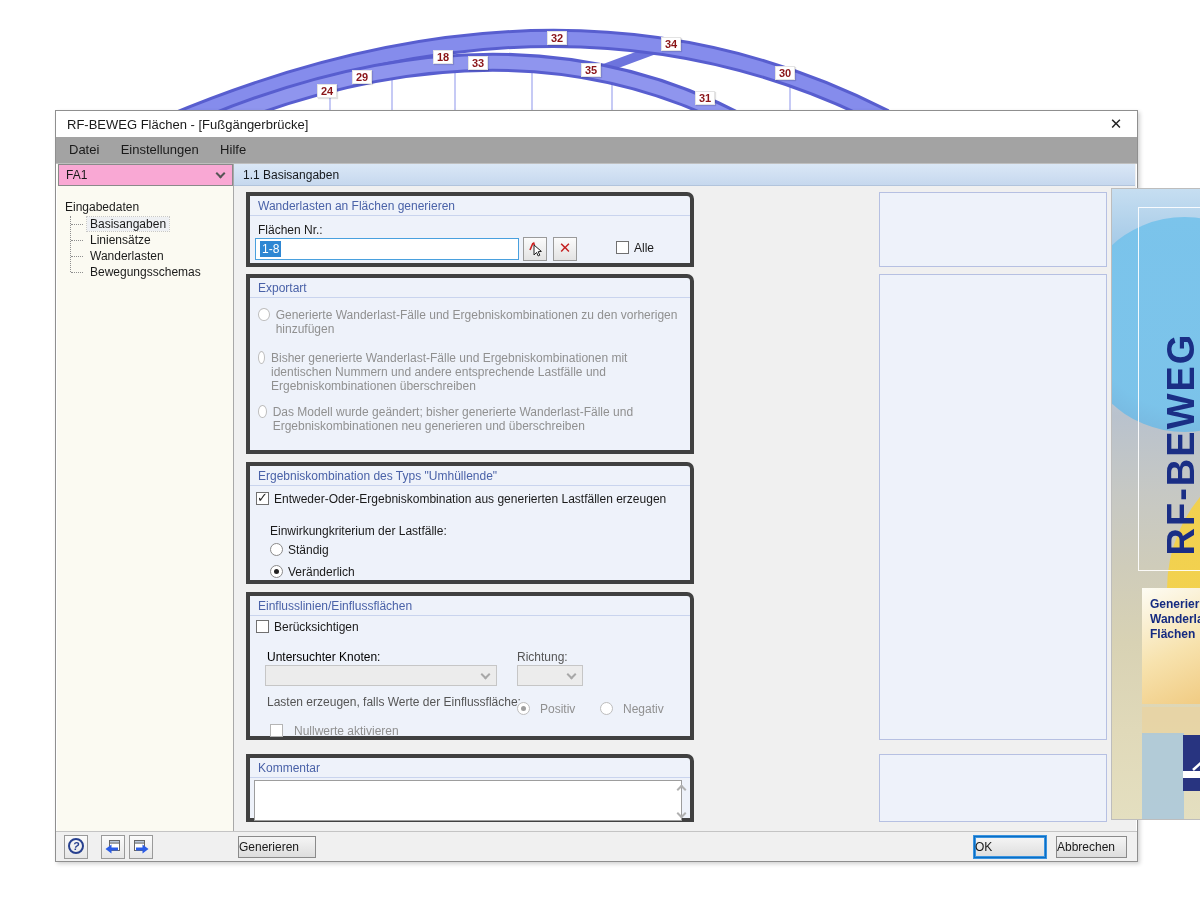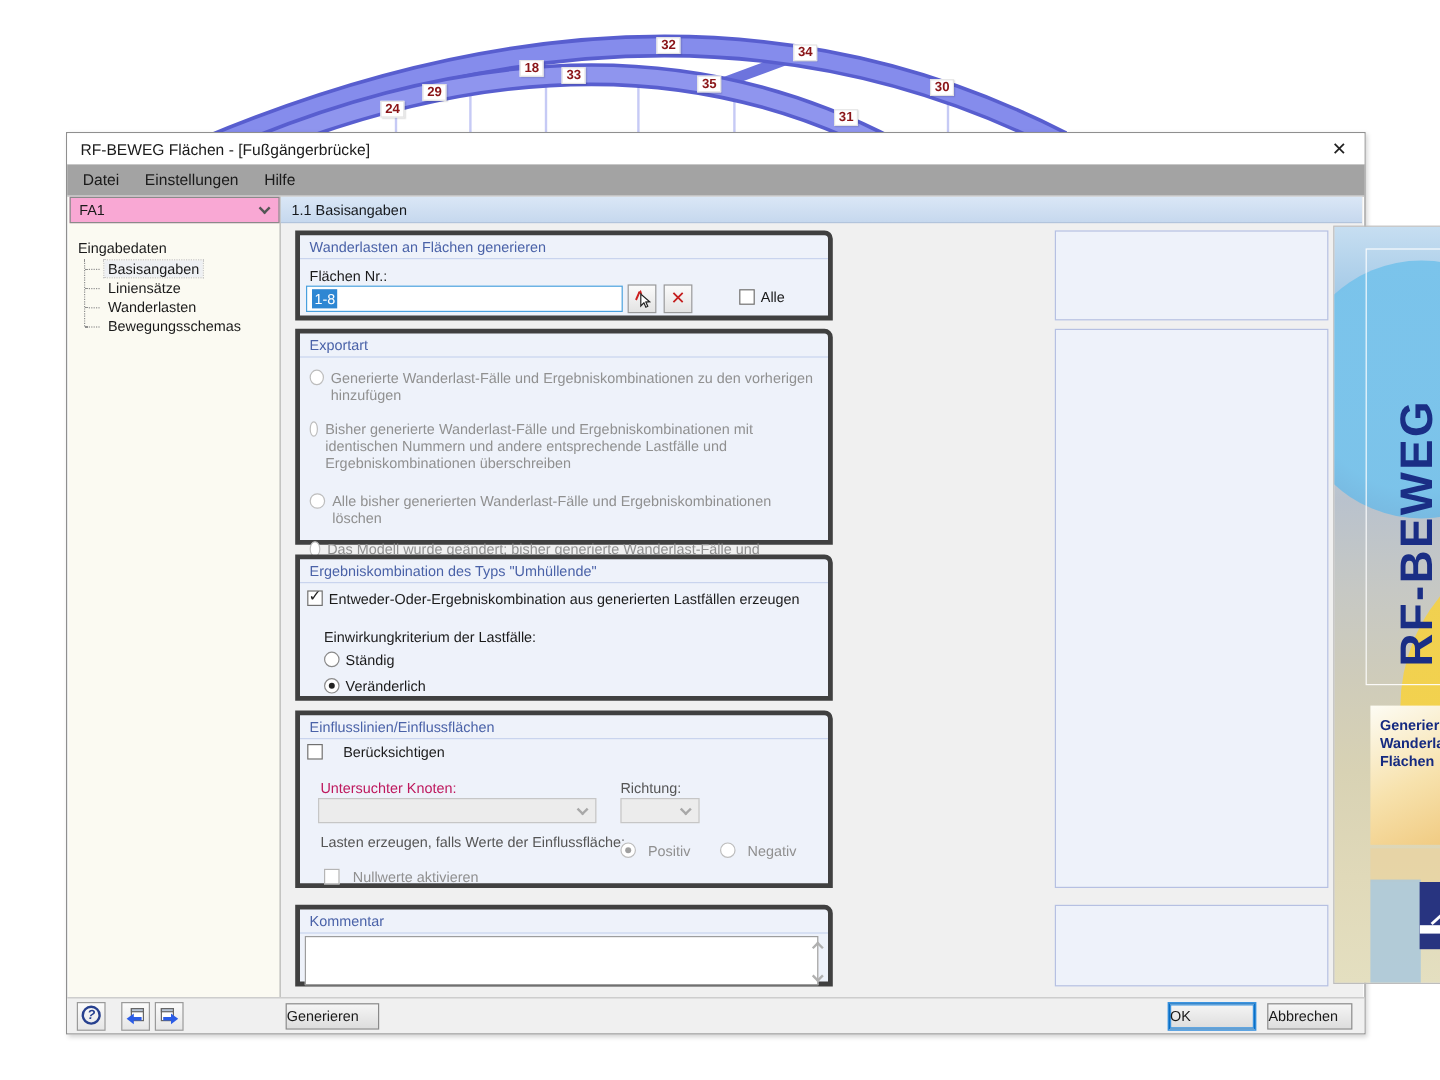--- a/index.html
+++ b/index.html
@@ -97,22 +97,22 @@
   .g2 .opt3 { margin-top:18px; } .g2 .opt4 { margin-top:12px; }
 
   .g3 .cb-row { position:absolute; left:6px; top:26px; }
   .g3 .cb-row .t { margin-left:5px; }
   .g3 .crit { position:absolute; left:20px; top:58px; }
   .g3 .r1 { position:absolute; left:20px; top:77px; }
   .g3 .r2 { position:absolute; left:20px; top:99px; }
   .g3 .r1 .t, .g3 .r2 .t { margin-left:5px; }
 
   .g4 .cb-row { position:absolute; left:6px; top:24px; }
-  .g4 .cb-row .t { margin-left:17px; }
-  .g4 .node-lbl { position:absolute; left:17px; top:54px; color:#be185d; }
+  .g4 .cb-row .t { margin-left:5px; }
+  .g4 .node-lbl { position:absolute; left:17px; top:54px; color:#000000; }
   .g4 .dir-lbl  { position:absolute; left:267px; top:54px; color:#555; }
   .dd { position:absolute; height:21px; background:#ececec; border:1px solid #c6c6c6; }
   .dd .chev { position:absolute; right:7px; top:5px; border-color:#a8a8a8; }
   .g4 .dd1 { left:15px; top:69px; width:232px; }
   .g4 .dd2 { left:267px; top:69px; width:66px; }
   .g4 .cond { position:absolute; left:17px; top:99px; color:#555; }
   .g4 .rp { position:absolute; left:267px; top:106px; }
   .g4 .rn { position:absolute; left:350px; top:106px; }
   .g4 .rp .t, .g4 .rn .t { margin-left:4px; }
   .g4 .nullv { position:absolute; left:20px; top:128px; }
@@ -260,24 +260,20 @@
         <div class="group-title">Exportart</div>
         <div class="opts">
           <div class="opt opt1 disabled">
             <span class="radio"></span>
             <span class="t">Generierte Wanderlast-Fälle und Ergebniskombinationen zu den vorherigen hinzufügen</span>
           </div>
           <div class="opt opt2 disabled">
             <span class="radio"></span>
             <span class="t">Bisher generierte Wanderlast-Fälle und Ergebniskombinationen mit identischen Nummern und andere entsprechende Lastfälle und Ergebniskombinationen überschreiben</span>
           </div>
-          <div class="opt opt3 disabled">
-            <span class="radio"></span>
-            <span class="t">Alle bisher generierten Wanderlast-Fälle und Ergebniskombinationen löschen</span>
-          </div>
           <div class="opt opt4 disabled">
             <span class="radio"></span>
             <span class="t">Das Modell wurde geändert; bisher generierte Wanderlast-Fälle und Ergebniskombinationen neu generieren und überschreiben</span>
           </div>
         </div>
       </div>
 
       <div class="group g3">
         <div class="group-title">Ergebniskombination des Typs "Umhüllende"</div>
         <div class="cb-row">

